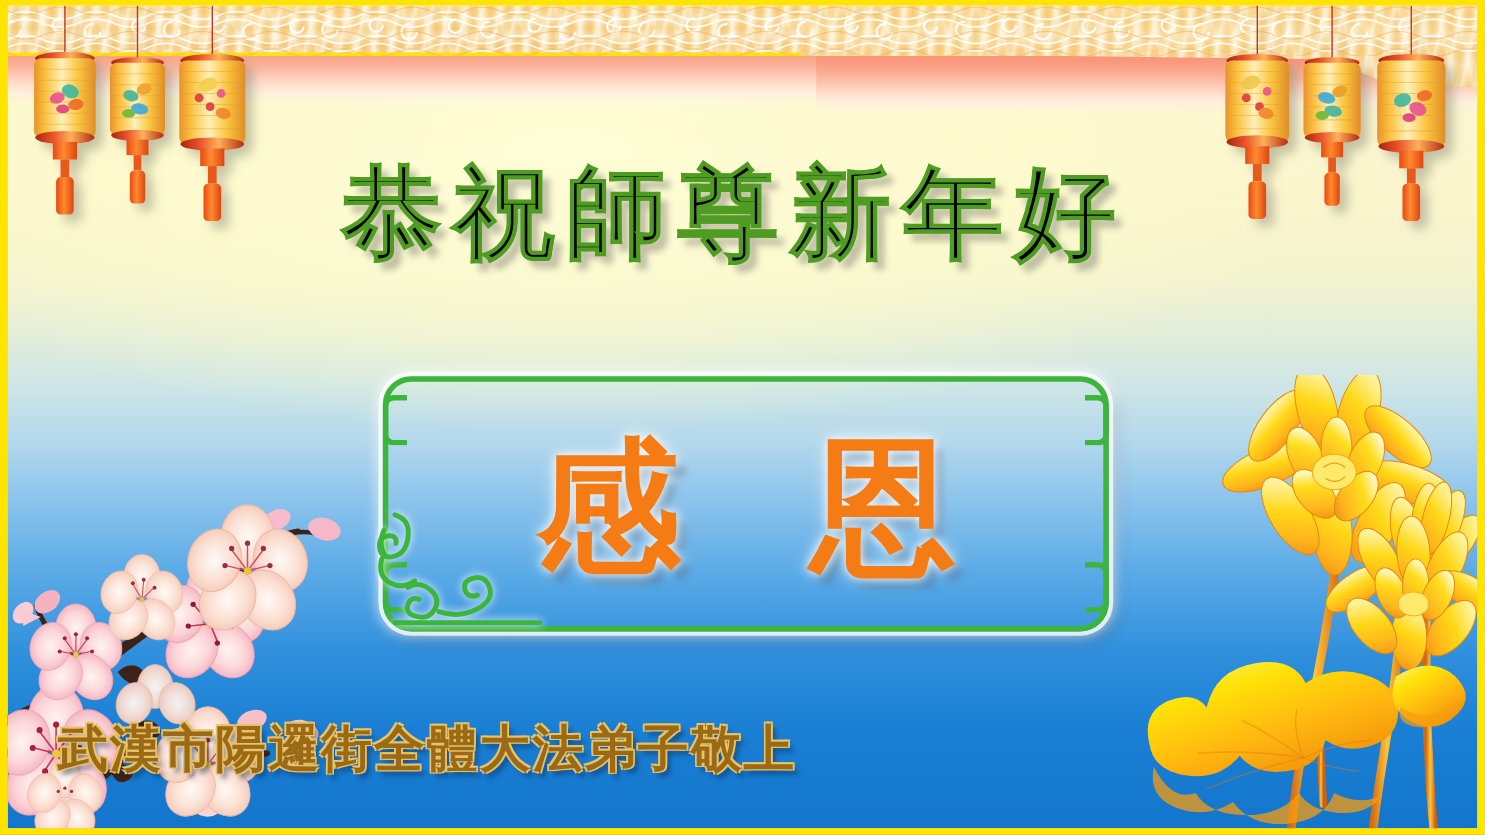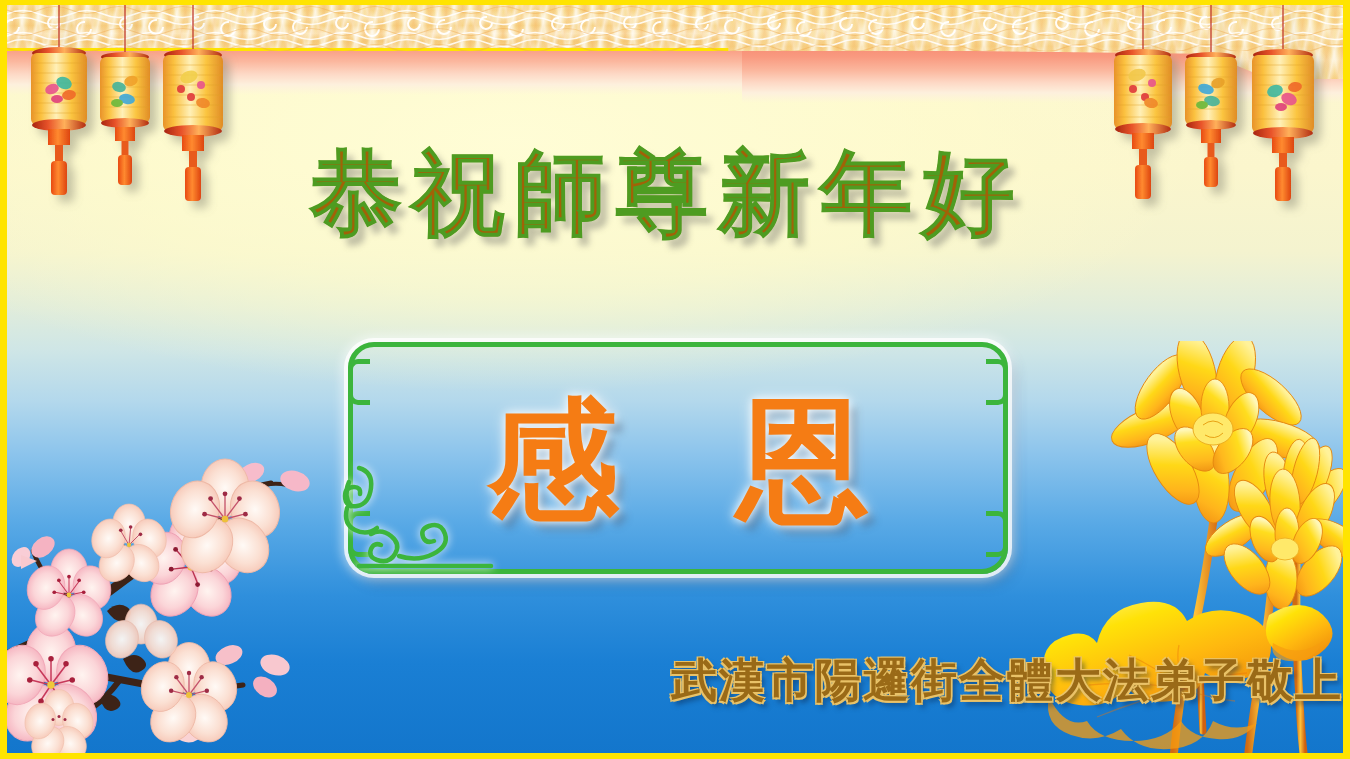--- a/index.html
+++ b/index.html
@@ -109,21 +109,21 @@
 
   
   .headline{
     position:absolute;
     left:0;right:16px;top:143px;
     text-align:center;
     font-size:92px;
     line-height:1;
     font-weight:700;
     letter-spacing:10px;
-    color:#a16207;
+    color:#000000;
     text-shadow:7px 8px 6px rgba(120,120,110,0.45);
     white-space:nowrap;
     -webkit-text-stroke:1px #4e9c21;
   }
 
   
   .frame{
     position:absolute;
     left:341px;top:337px;width:660px;height:232px;
     border:5px solid #3cb53c;
@@ -167,32 +167,33 @@
   
   .plum{position:absolute;left:-4px;top:392px;width:340px;height:370px;}
 
   
   .lotus{position:absolute;right:-2px;top:336px;width:310px;height:424px;}
 
   
   .signature{
     position:absolute;
     left:0;right:0;top:645px;
-    text-align:right;
+    text-align:left;
     font-size:46px;
     font-weight:700;
     letter-spacing:2px;
     color:#9a6a17;
     text-shadow:
       -1.5px -1.5px 0 #e9c268,
       1.5px -1.5px 0 #e9c268,
       -1.5px 1.5px 0 #e9c268,
       1.5px 1.5px 0 #e9c268,
       4px 5px 5px rgba(10,40,80,0.5);
     white-space:nowrap;
+    padding-left:45px;
   }
 </style>
 </head>
 <body>
 
 <div id="card">
   <div id="inner">
 
     <div class="bg-sky"></div>
     <div class="bg-glow"></div>

